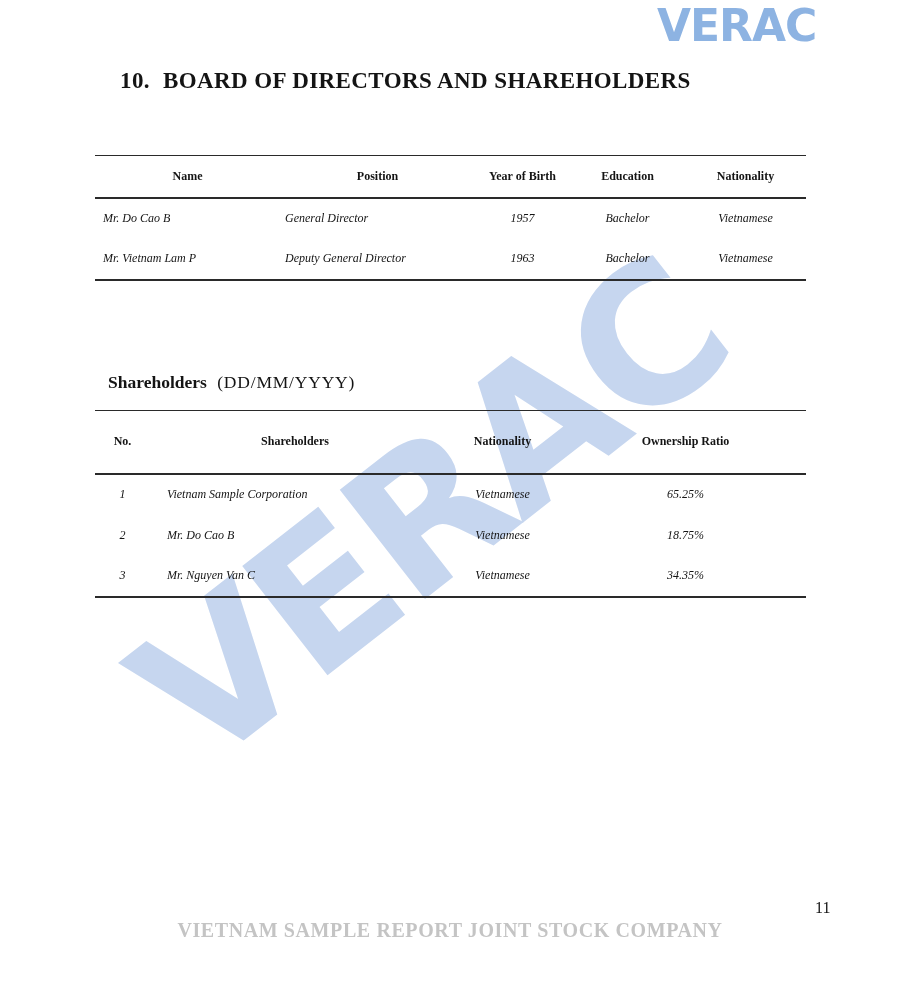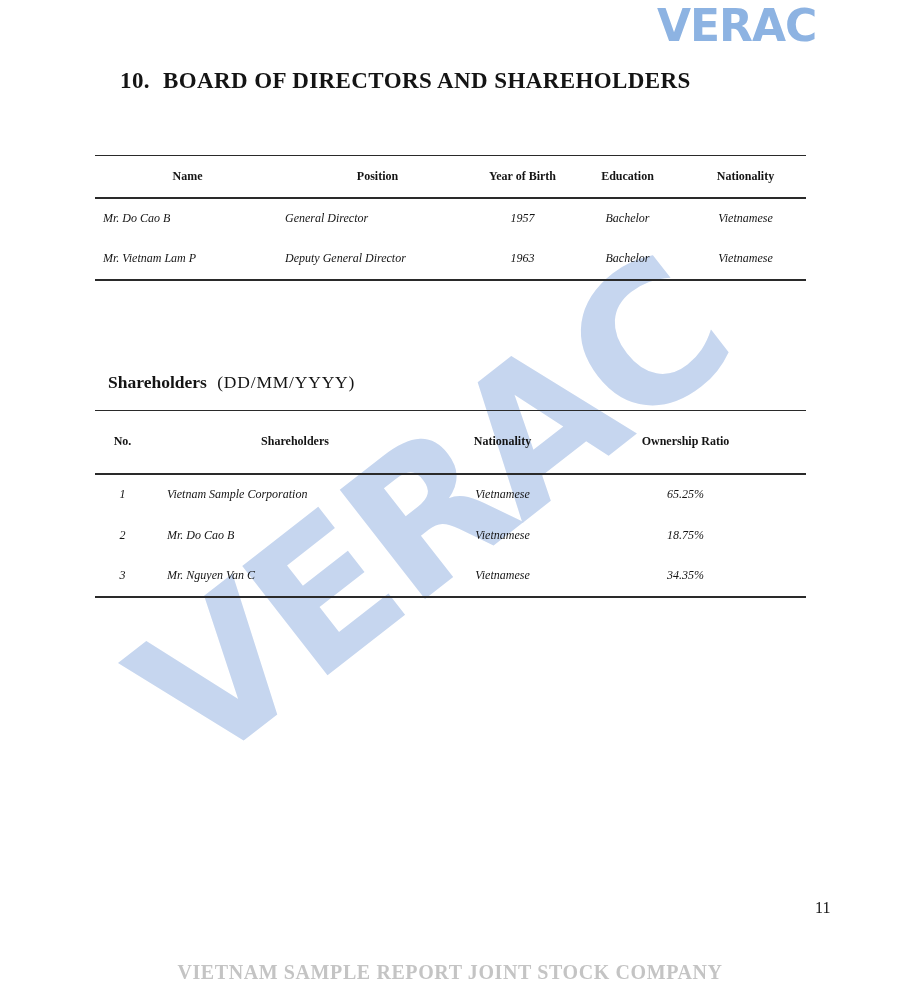--- a/index.html
+++ b/index.html
@@ -103,21 +103,20 @@
   }
   .footer {
     position:absolute;
     left:0; right:0; top:919px;
     text-align:center;
     font-size:20px;
     font-weight:bold;
     letter-spacing:0.6px;
     color:#c4c4c4;
     white-space:nowrap;
-    margin-top:42px;
   }
 </style>
 </head>
 <body>
 
 <div class="page">
 
   <div class="watermark">VERAC</div>
 
   <div class="content">

